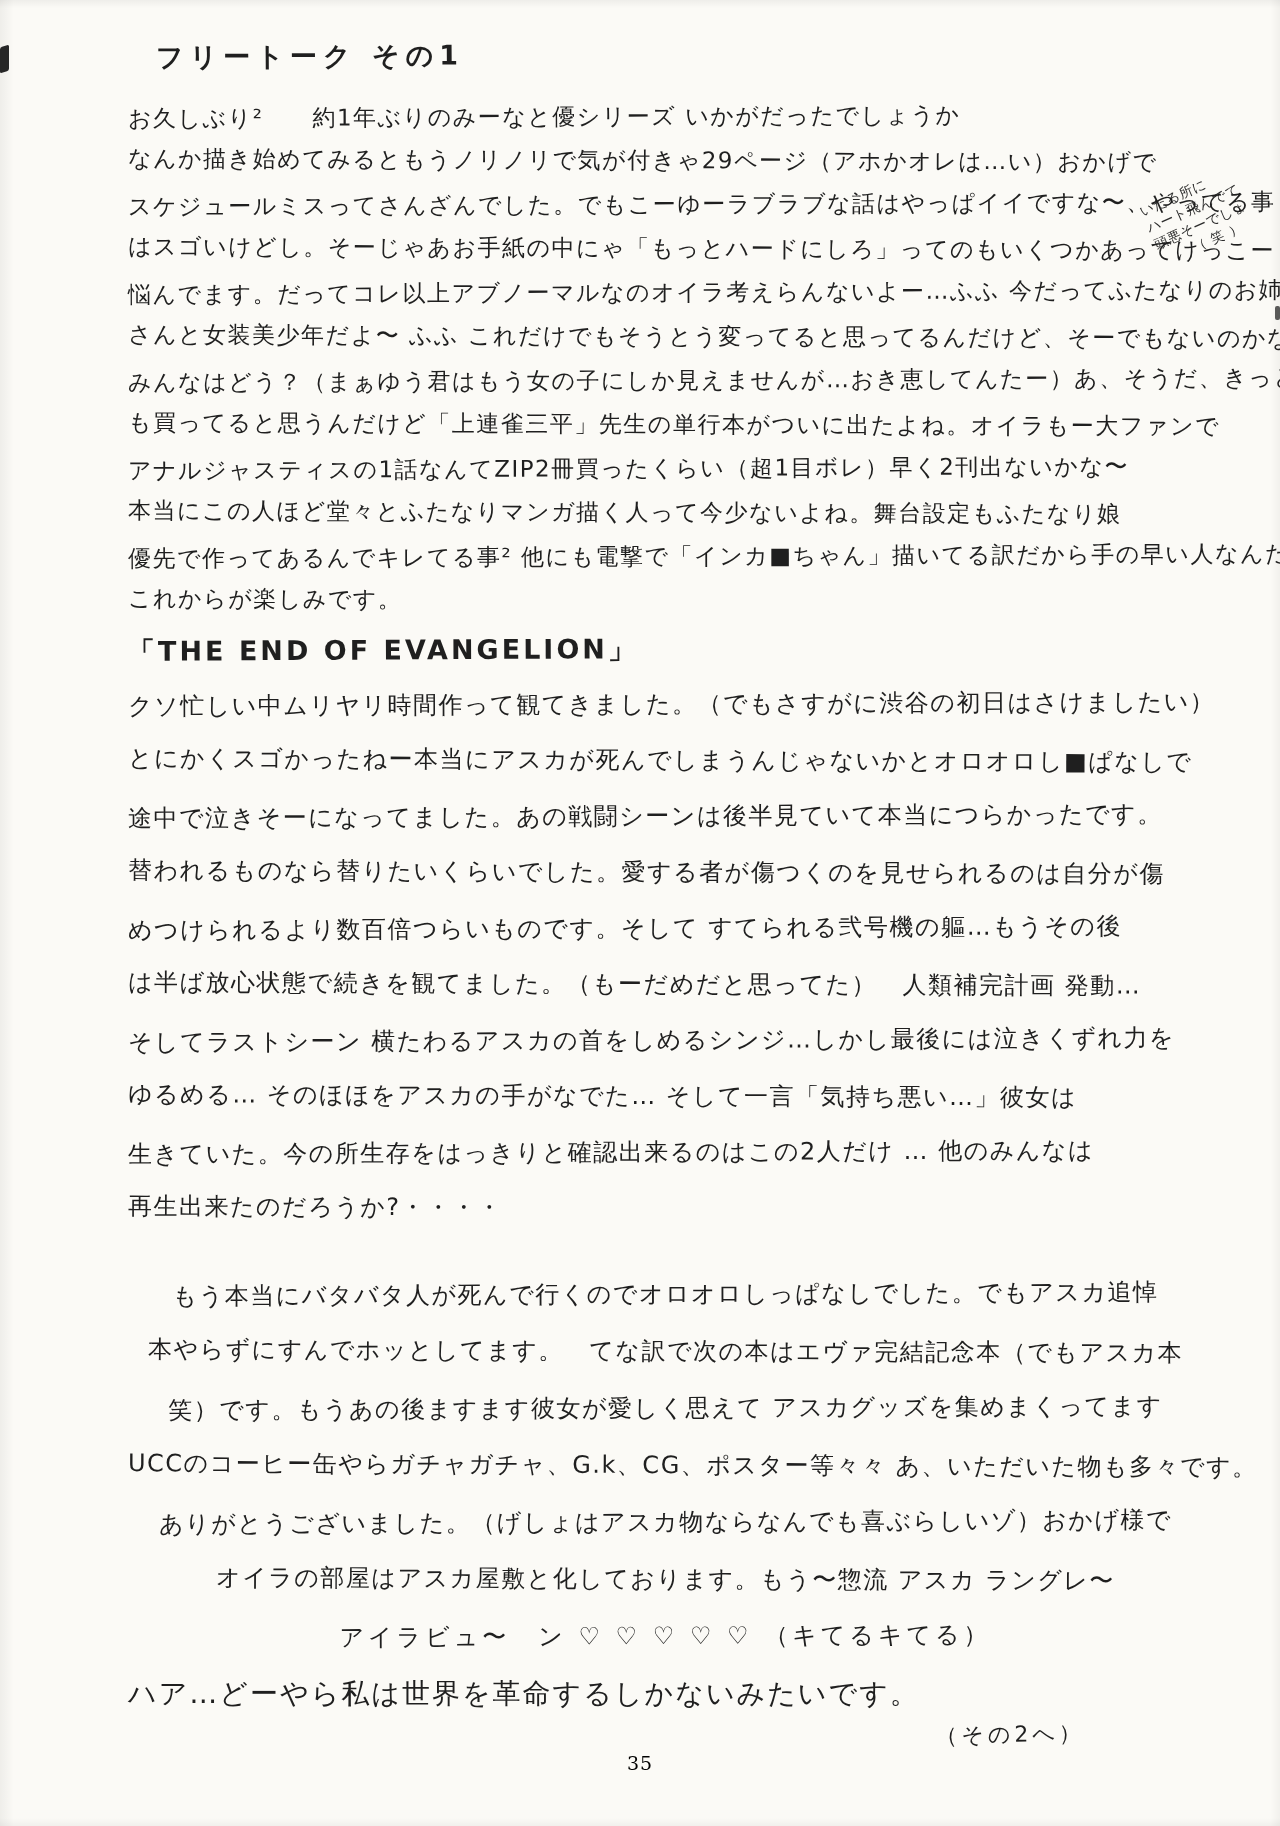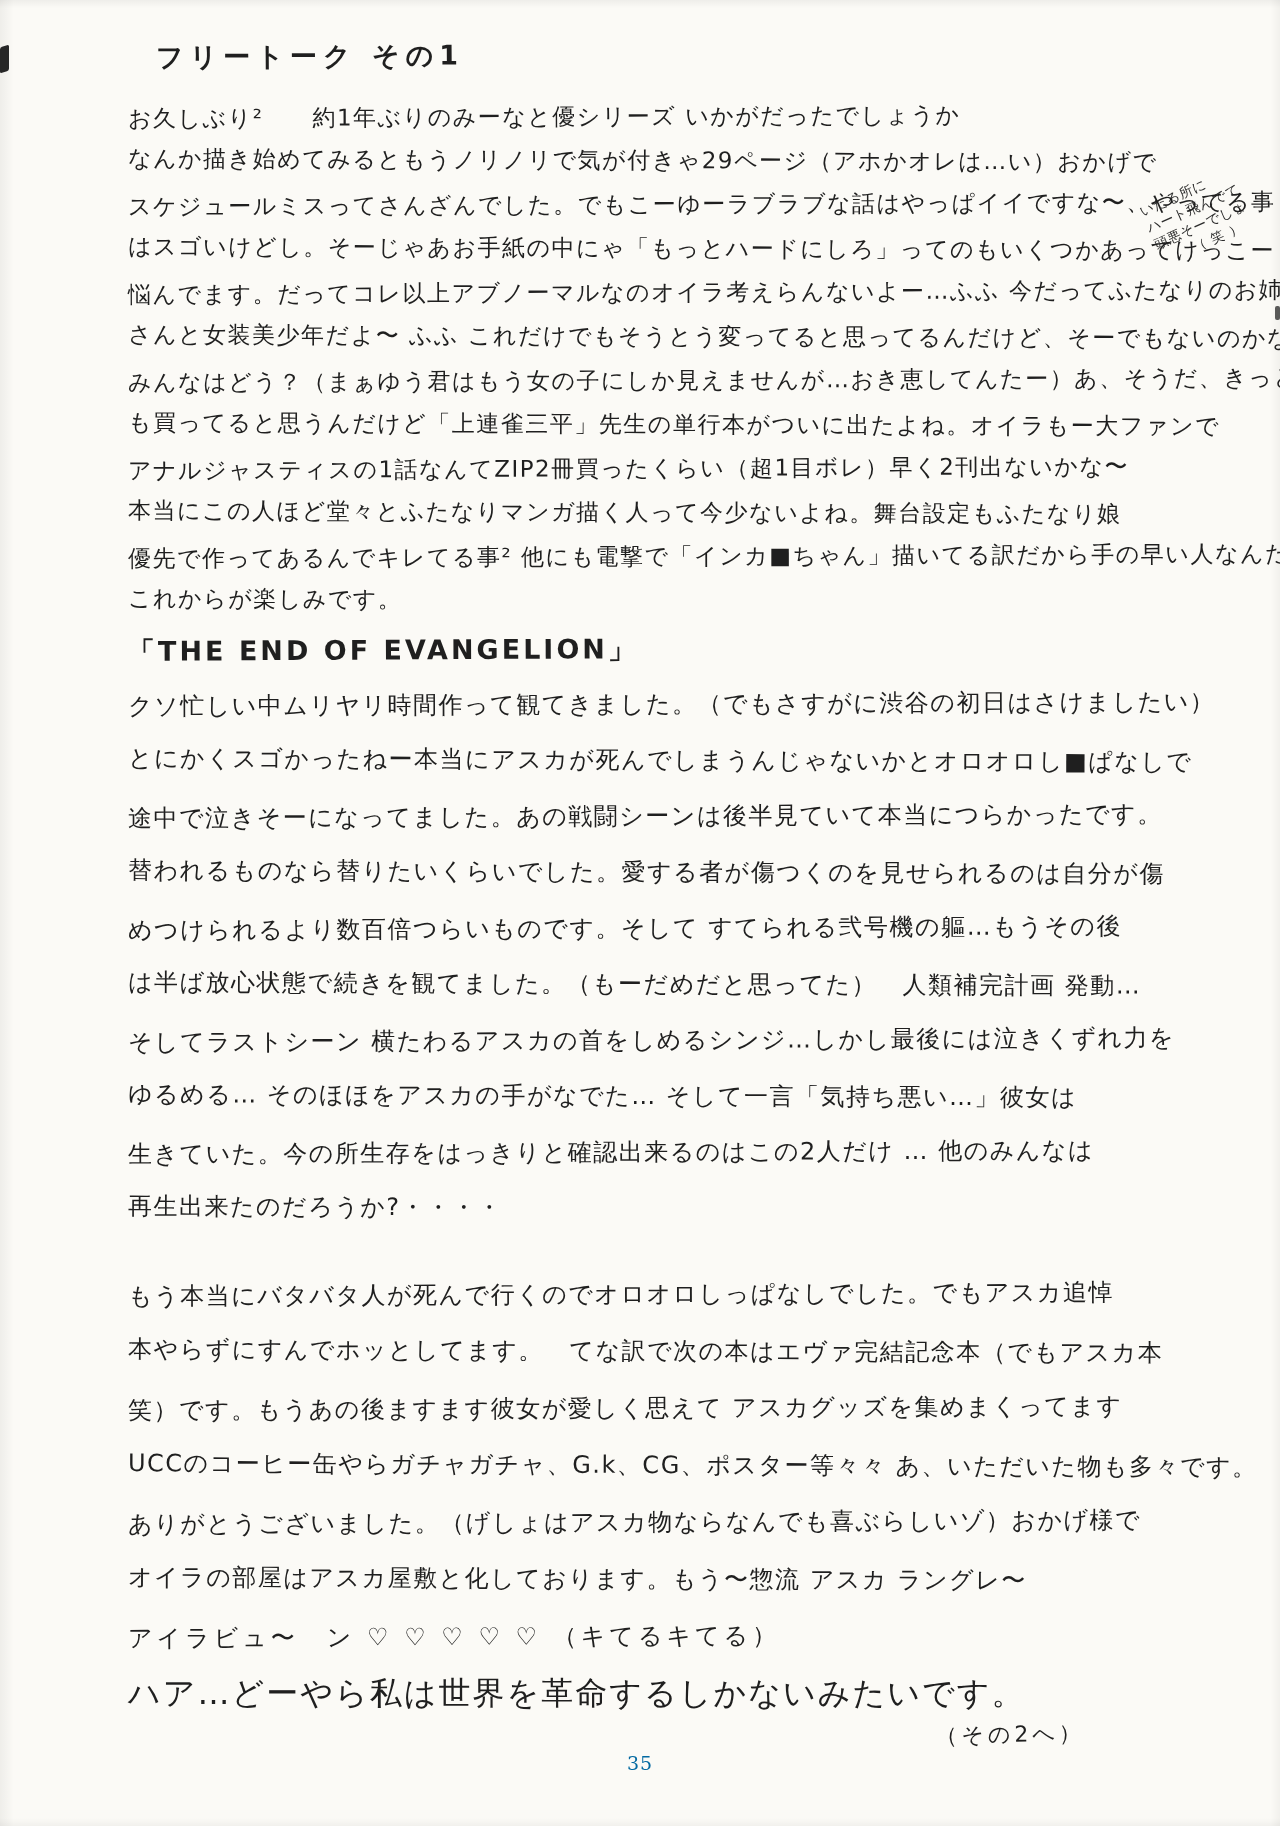--- a/index.html
+++ b/index.html
@@ -37,43 +37,43 @@
     font-size:27px;font-weight:bold;letter-spacing:6px;
     padding-left:28px;margin-bottom:22px;
     transform:rotate(-.4deg);
   }
   .line{
     white-space:nowrap;font-size:23px;line-height:44px;
   }
   .line:nth-child(odd){transform:rotate(-.25deg);}
   .line:nth-child(even){transform:rotate(.2deg);}
   .section-eva .line{font-size:24px;line-height:56px;}
-  .section-outro{margin-top:30px;}
+  .section-outro{margin-top:30px;text-align:center;}
   .section-outro .line{font-size:24px;line-height:57px;}
   .heading{
     font-size:27px;font-weight:bold;line-height:54px;letter-spacing:3px;
     transform:rotate(-.3deg);
   }
-  .closing{font-size:32px;line-height:57px;letter-spacing:2px;white-space:nowrap;}
+  .closing{font-size:28px;line-height:57px;letter-spacing:2px;white-space:nowrap;}
   .to-next{
     font-size:22px;line-height:40px;letter-spacing:4px;
     text-align:right;padding-right:118px;transform:rotate(-1.2deg);
   }
   .margin-note{
     position:absolute;right:14px;top:176px;width:120px;
     font-size:13.5px;line-height:18px;letter-spacing:.5px;
     transform:rotate(-24deg);
     color:#2b2b2b;
   }
   .margin-note .mn-line{white-space:nowrap;}
   .margin-note .mn-line.mn-laugh{padding-left:34px;letter-spacing:6px;}
   .page-number{
     position:absolute;left:0;right:0;bottom:52px;
     text-align:center;font-size:19px;letter-spacing:1px;
-    font-family:"DejaVu Serif", serif;color:#0369a1;
+    font-family:"DejaVu Serif", serif;color:#000000;
   }
   .hearts{letter-spacing:4px;}
 </style>
 </head>
 <body>
 
 <div class="sheet" style="--paper: #fbfaf6; --ink: #1f1f1f;">
 
   <div class="speck tl"></div>
   <div class="speck r1"></div>

